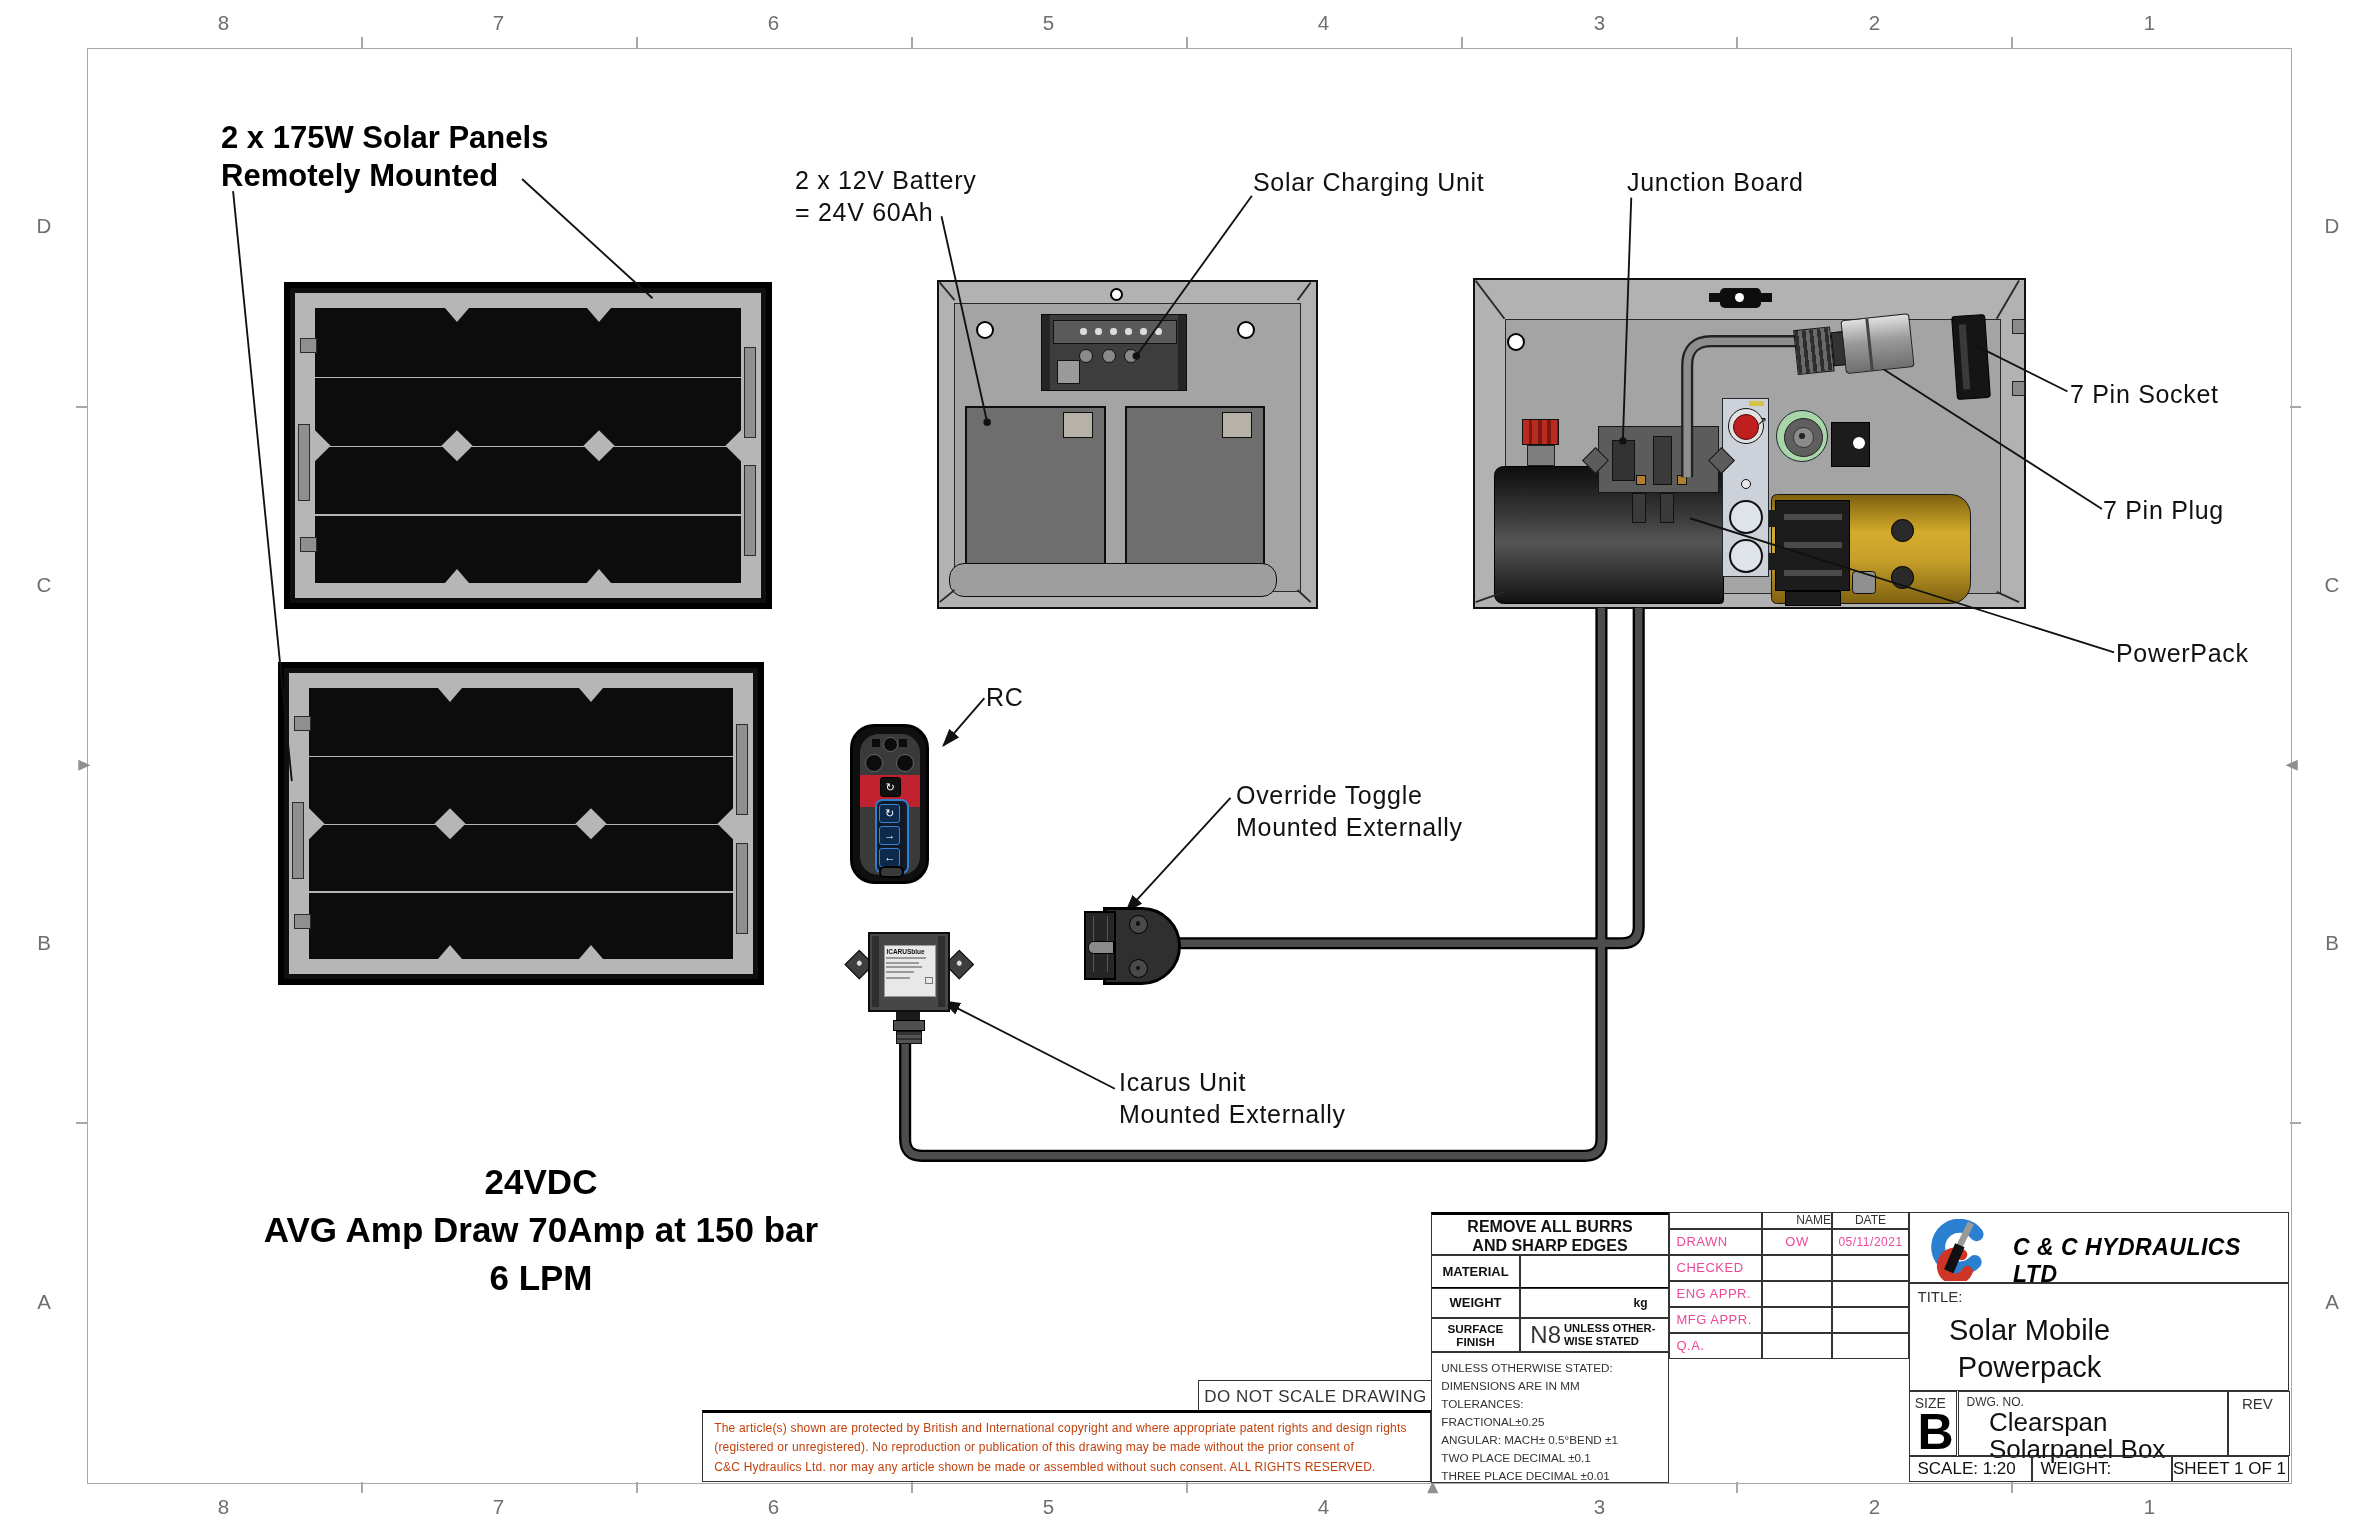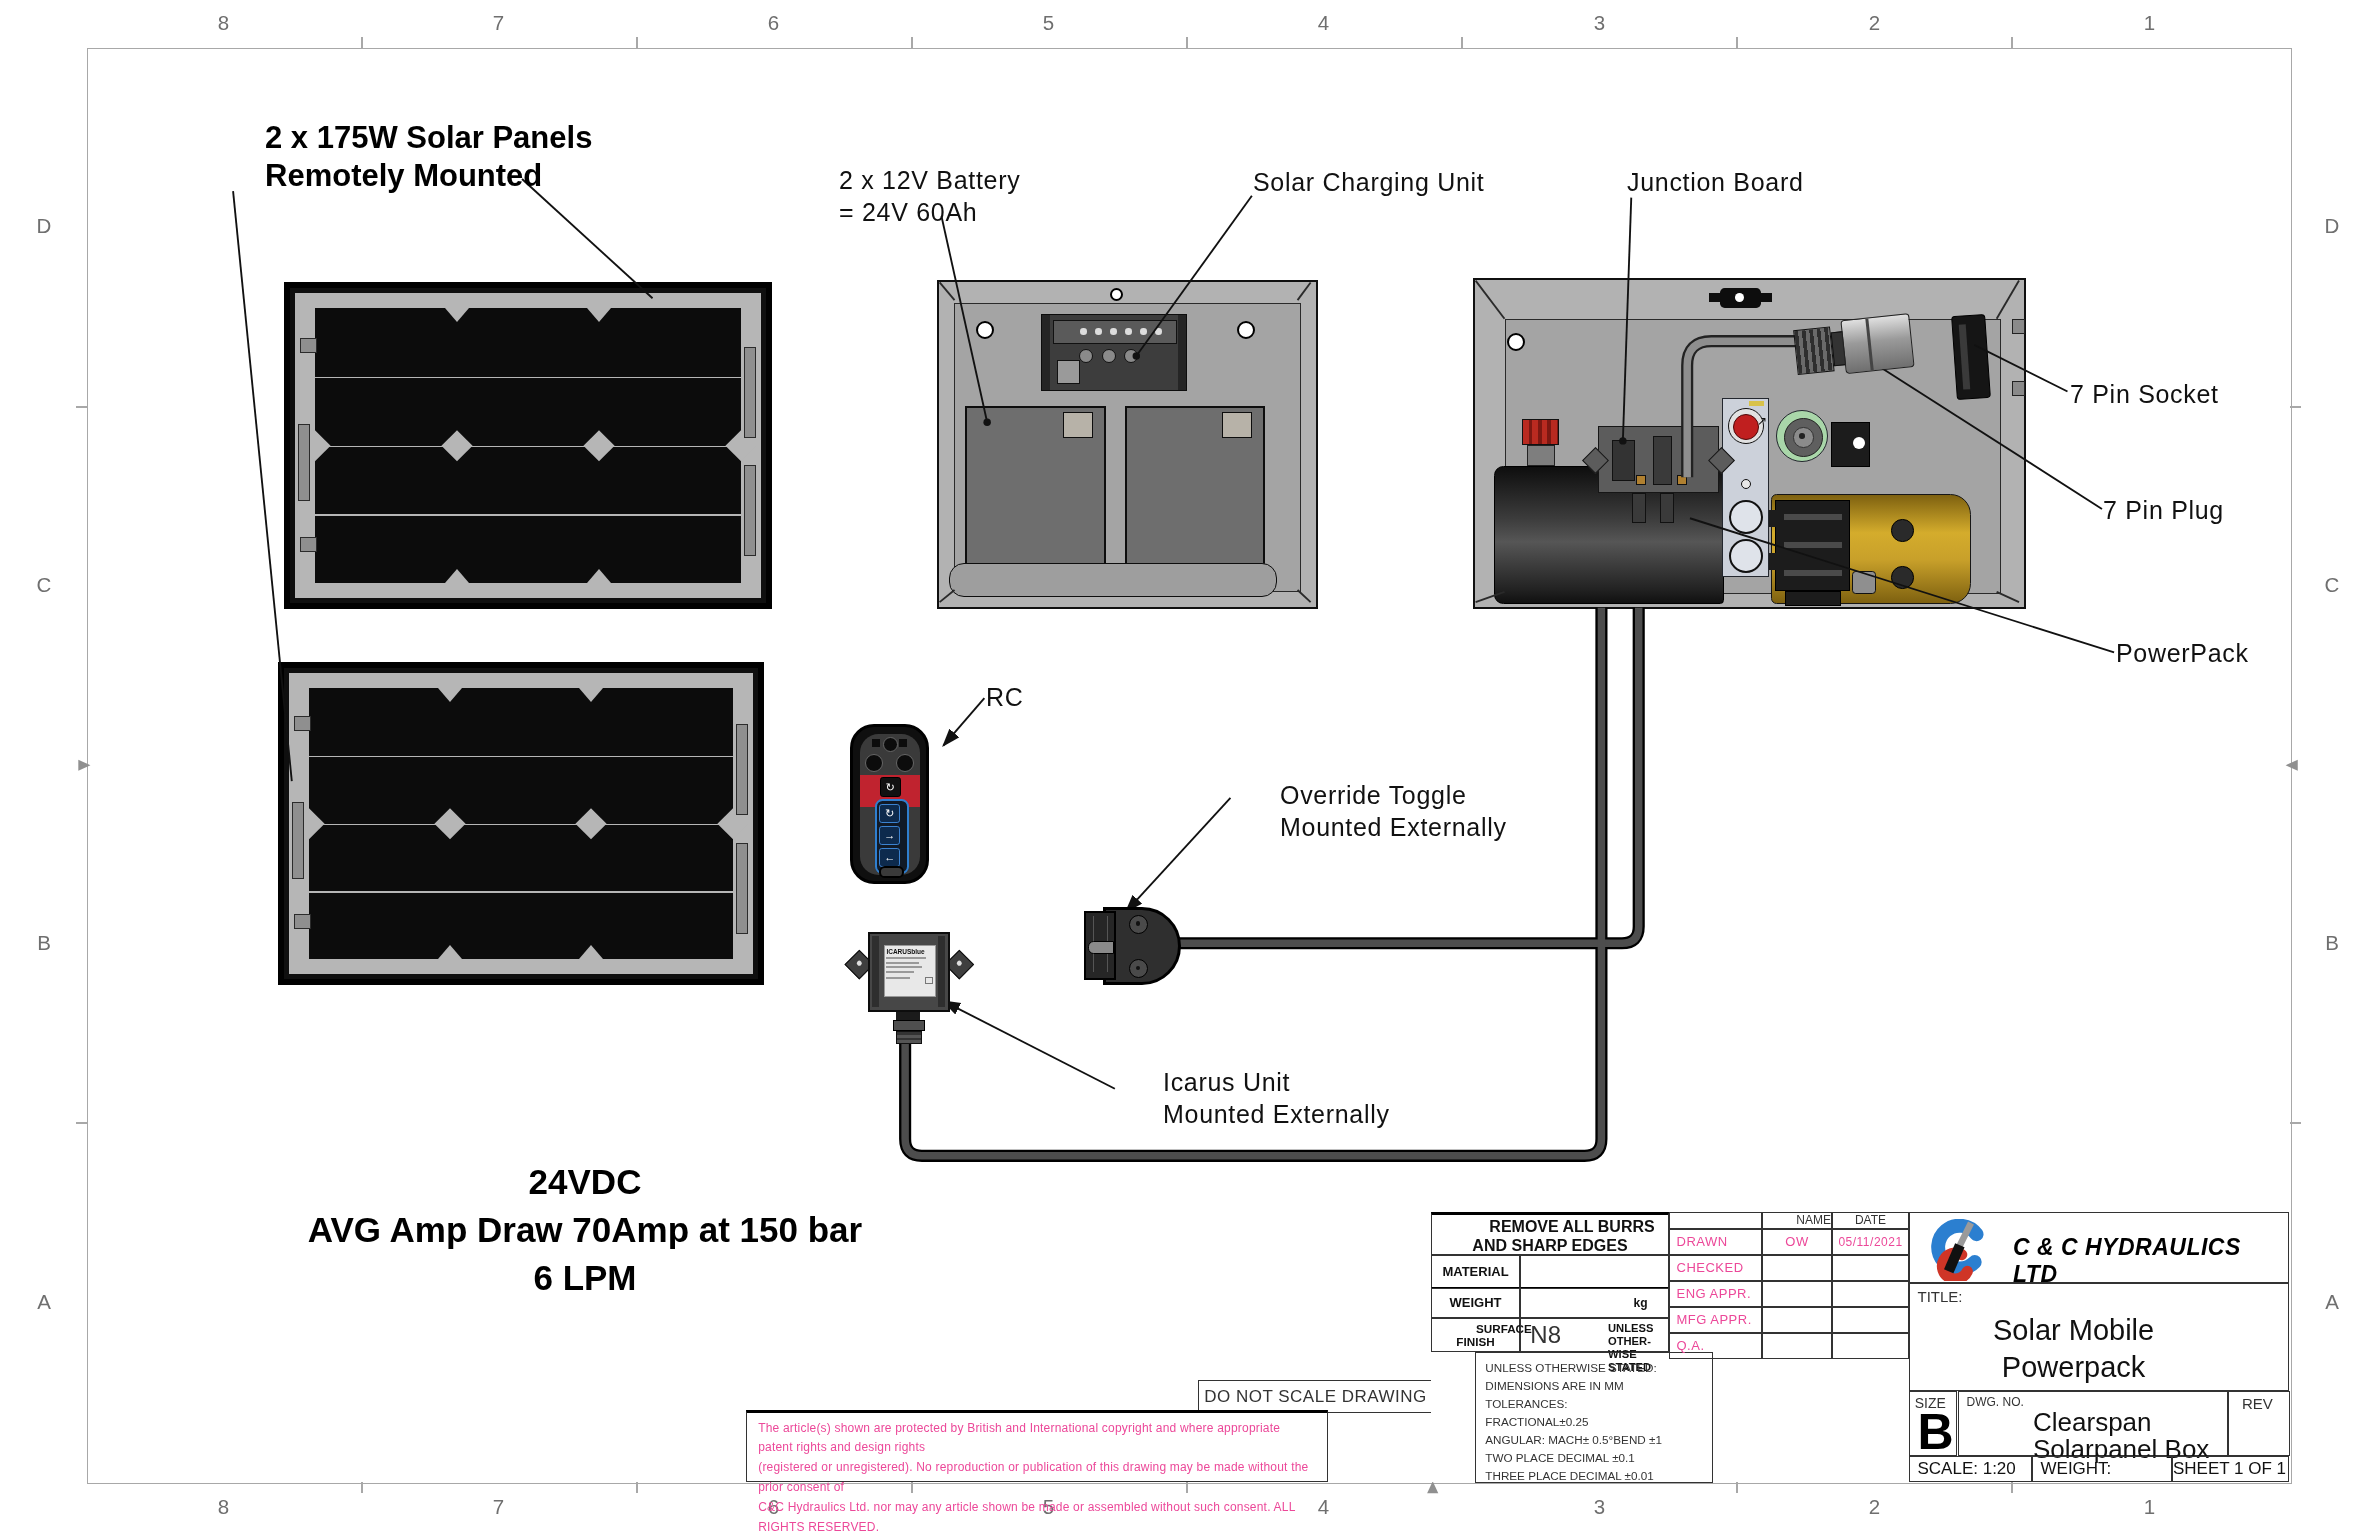--- a/index.html
+++ b/index.html
@@ -1,19 +1,19 @@
 <!DOCTYPE html>
 <html style="font-size:15px"><head>
 <meta charset="utf-8">
 <style>
   html,body{margin:0;padding:0;background:#fff;}
   #sheet{position:relative;width:2377px;height:1538px;background:#fff;overflow:hidden;
          font-family:"Liberation Sans", sans-serif;color:#111;}
   .abs{position:absolute;}
-  .pre{white-space:pre-line;margin-left:44px;}
+  .pre{white-space:pre-line;}
   
   #frame{position:absolute;left:87px;top:48px;width:2203px;height:1434px;border:1.9px solid #a8a8a8;}
   .zone{position:absolute;width:37px;text-align:center;color:#6f6f6f;font-size:20.5px;}
   .rowl{position:absolute;width:28px;text-align:center;color:#6f6f6f;font-size:20.5px;}
   .tick{position:absolute;background:#a8a8a8;}
   
   .lbl{position:absolute;font-size:25px;letter-spacing:0.7px;color:#111;line-height:32px;}
   .lbl-bold{position:absolute;font-size:31px;font-weight:bold;color:#000;line-height:38px;letter-spacing:0;}
   #spec{position:absolute;left:238px;top:1158px;width:606px;text-align:center;
         font-size:35px;font-weight:bold;line-height:48px;color:#000;}
@@ -31,22 +31,22 @@
   .gbox-inner{position:absolute;background:#a4a4a4;border:1.9px solid #2a2a2a;}
   .hole{position:absolute;background:#fff;border:2.8px solid #000;border-radius:50%;}
   
   #tblock{position:absolute;left:1431px;top:1212px;width:859px;height:270px;background:#fff;font-family:"Liberation Sans",sans-serif;}
   #tblock .cell{position:absolute;border:0.9px solid #333;box-sizing:border-box;}
   .tb-small{font-size:13px;color:#ec4899;letter-spacing:0.5px;}
   .tb-tiny{font-size:12px;color:#333;}
   
   #dns{position:absolute;left:1198px;top:1380px;width:233px;height:31px;border:1.9px solid #333;
        text-align:center;line-height:31px;font-size:17px;color:#333;letter-spacing:0.5px;background:#fff;}
-  #copyright{position:absolute;left:702px;top:1410px;width:582px;height:72px;border:1.9px solid #333;border-top:3.7px solid #000;
-       background:#fff;font-size:12px;color:#ec4899;line-height:1.65;padding:5.6px 11.2px;box-sizing:border-box;letter-spacing:0.2px;}
+  #copyright{position:absolute;left:702px;top:1410px;width:729px;height:72px;border:1.9px solid #333;border-top:3.7px solid #000;
+       background:#fff;font-size:12px;color:#c2410c;line-height:1.65;padding:5.6px 11.2px;box-sizing:border-box;letter-spacing:0.2px;}
   svg.overlay{position:absolute;left:0;top:0;pointer-events:none;}
 </style>
 </head>
 <body>
 
 <div id="sheet">
 
   <div id="frame"></div>
 
   <div class="zone" style="left:205px;top:11.2px;">8</div>

